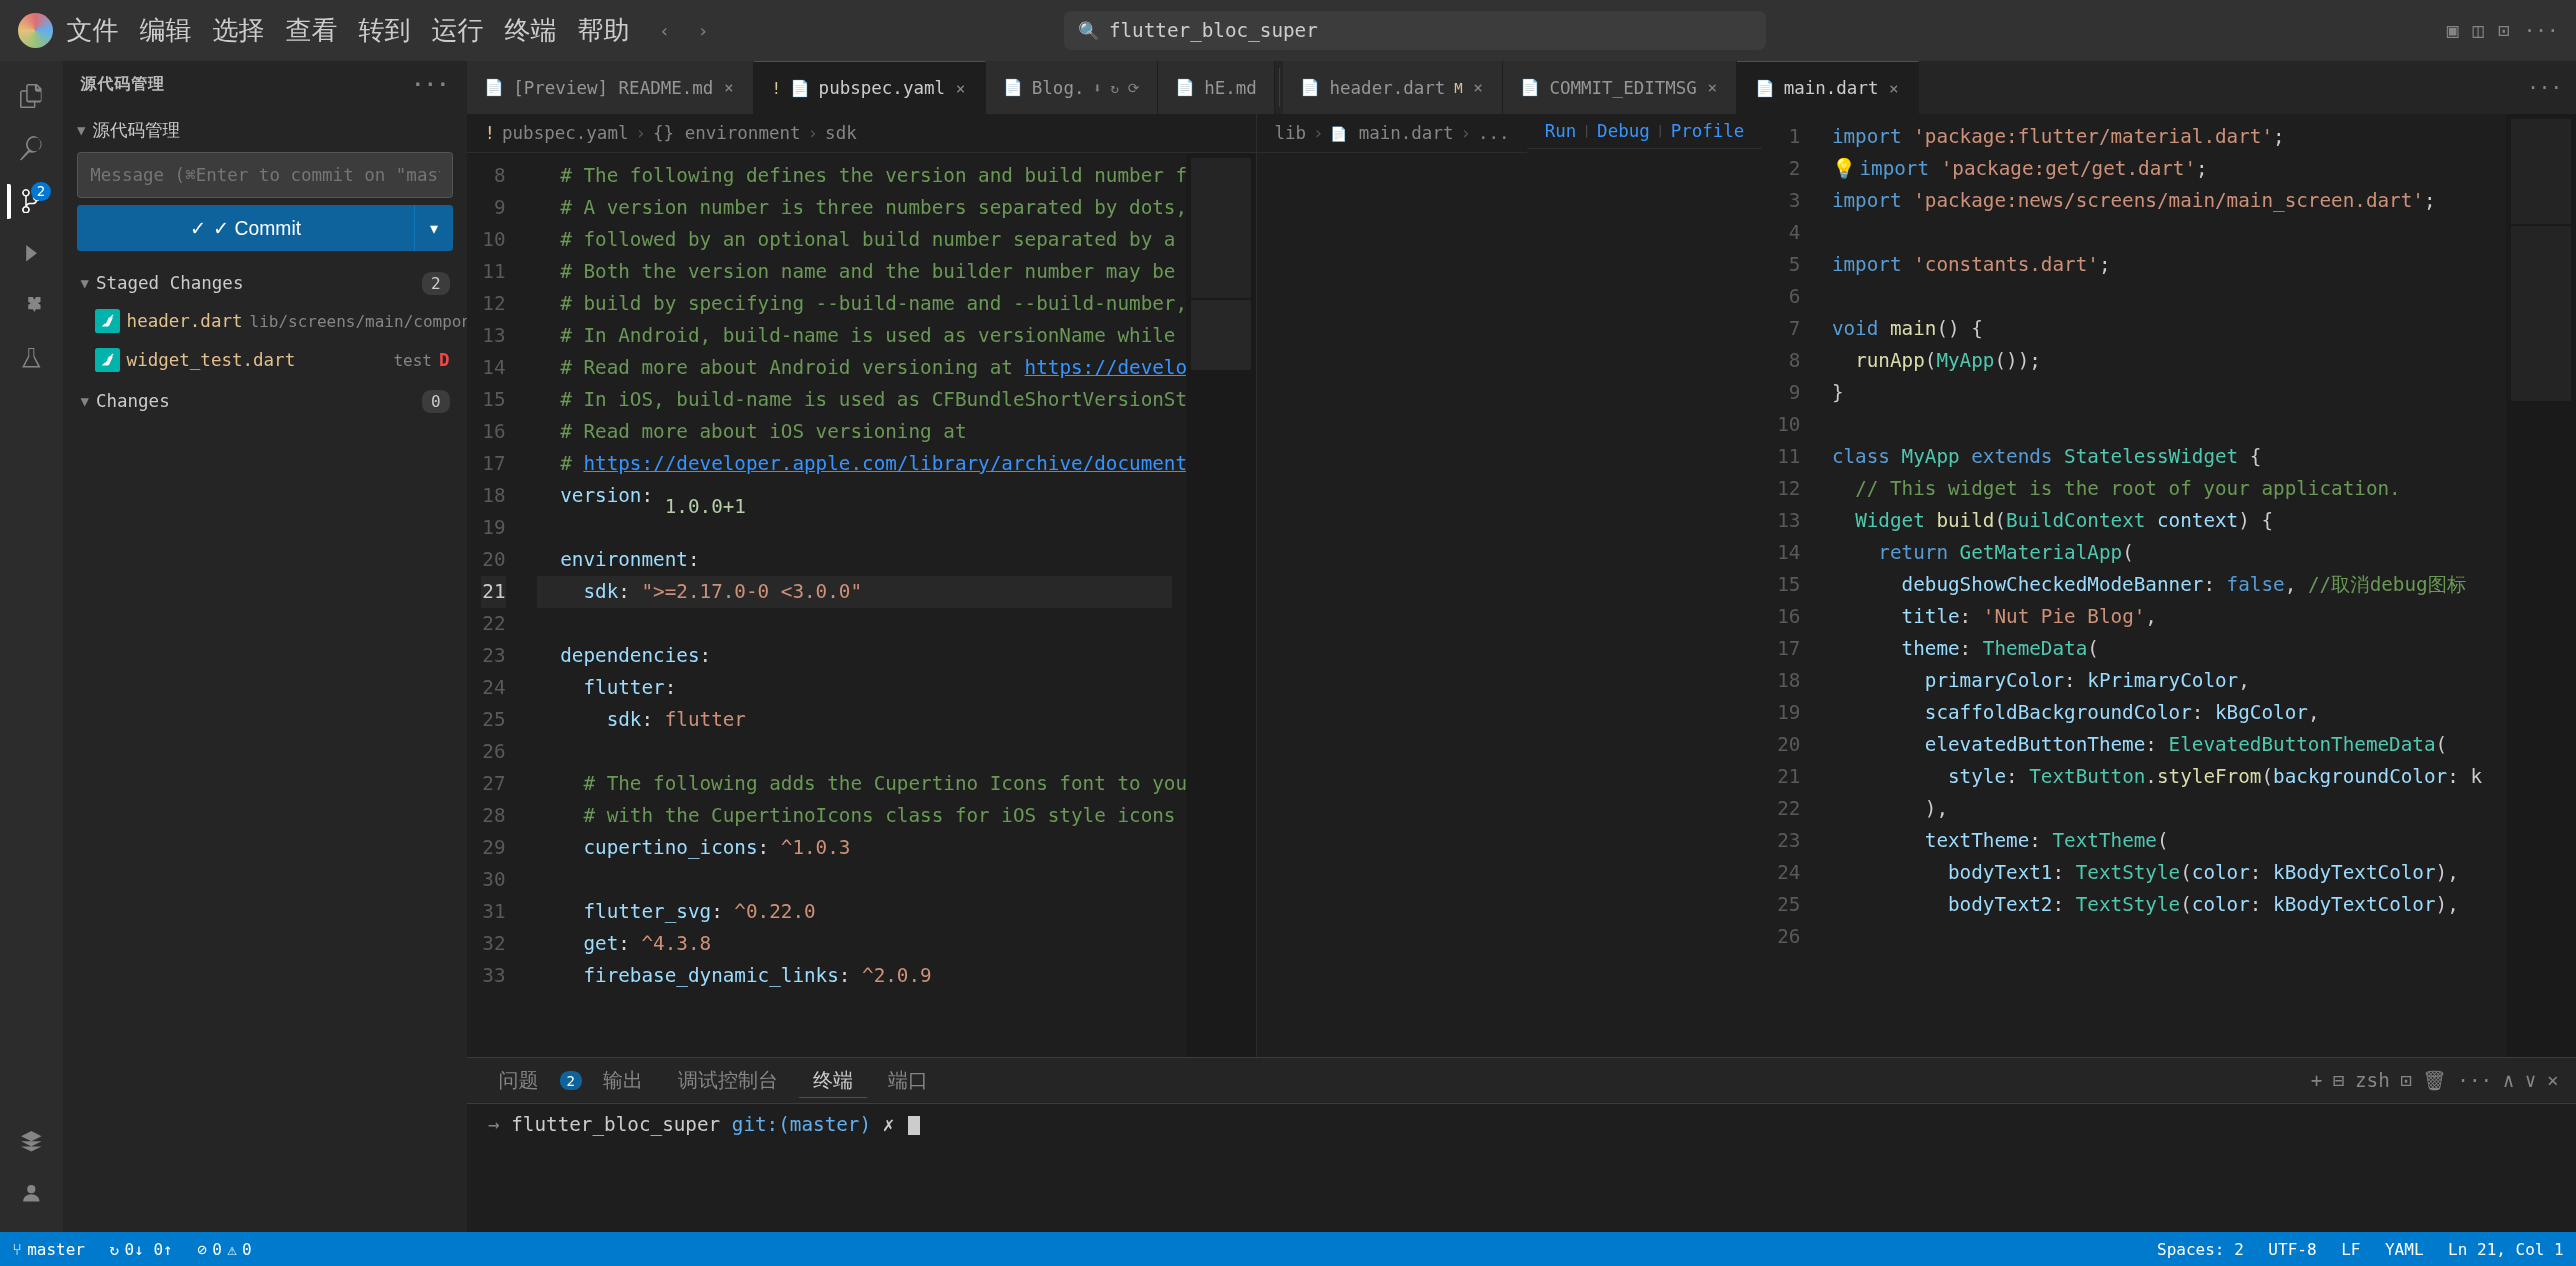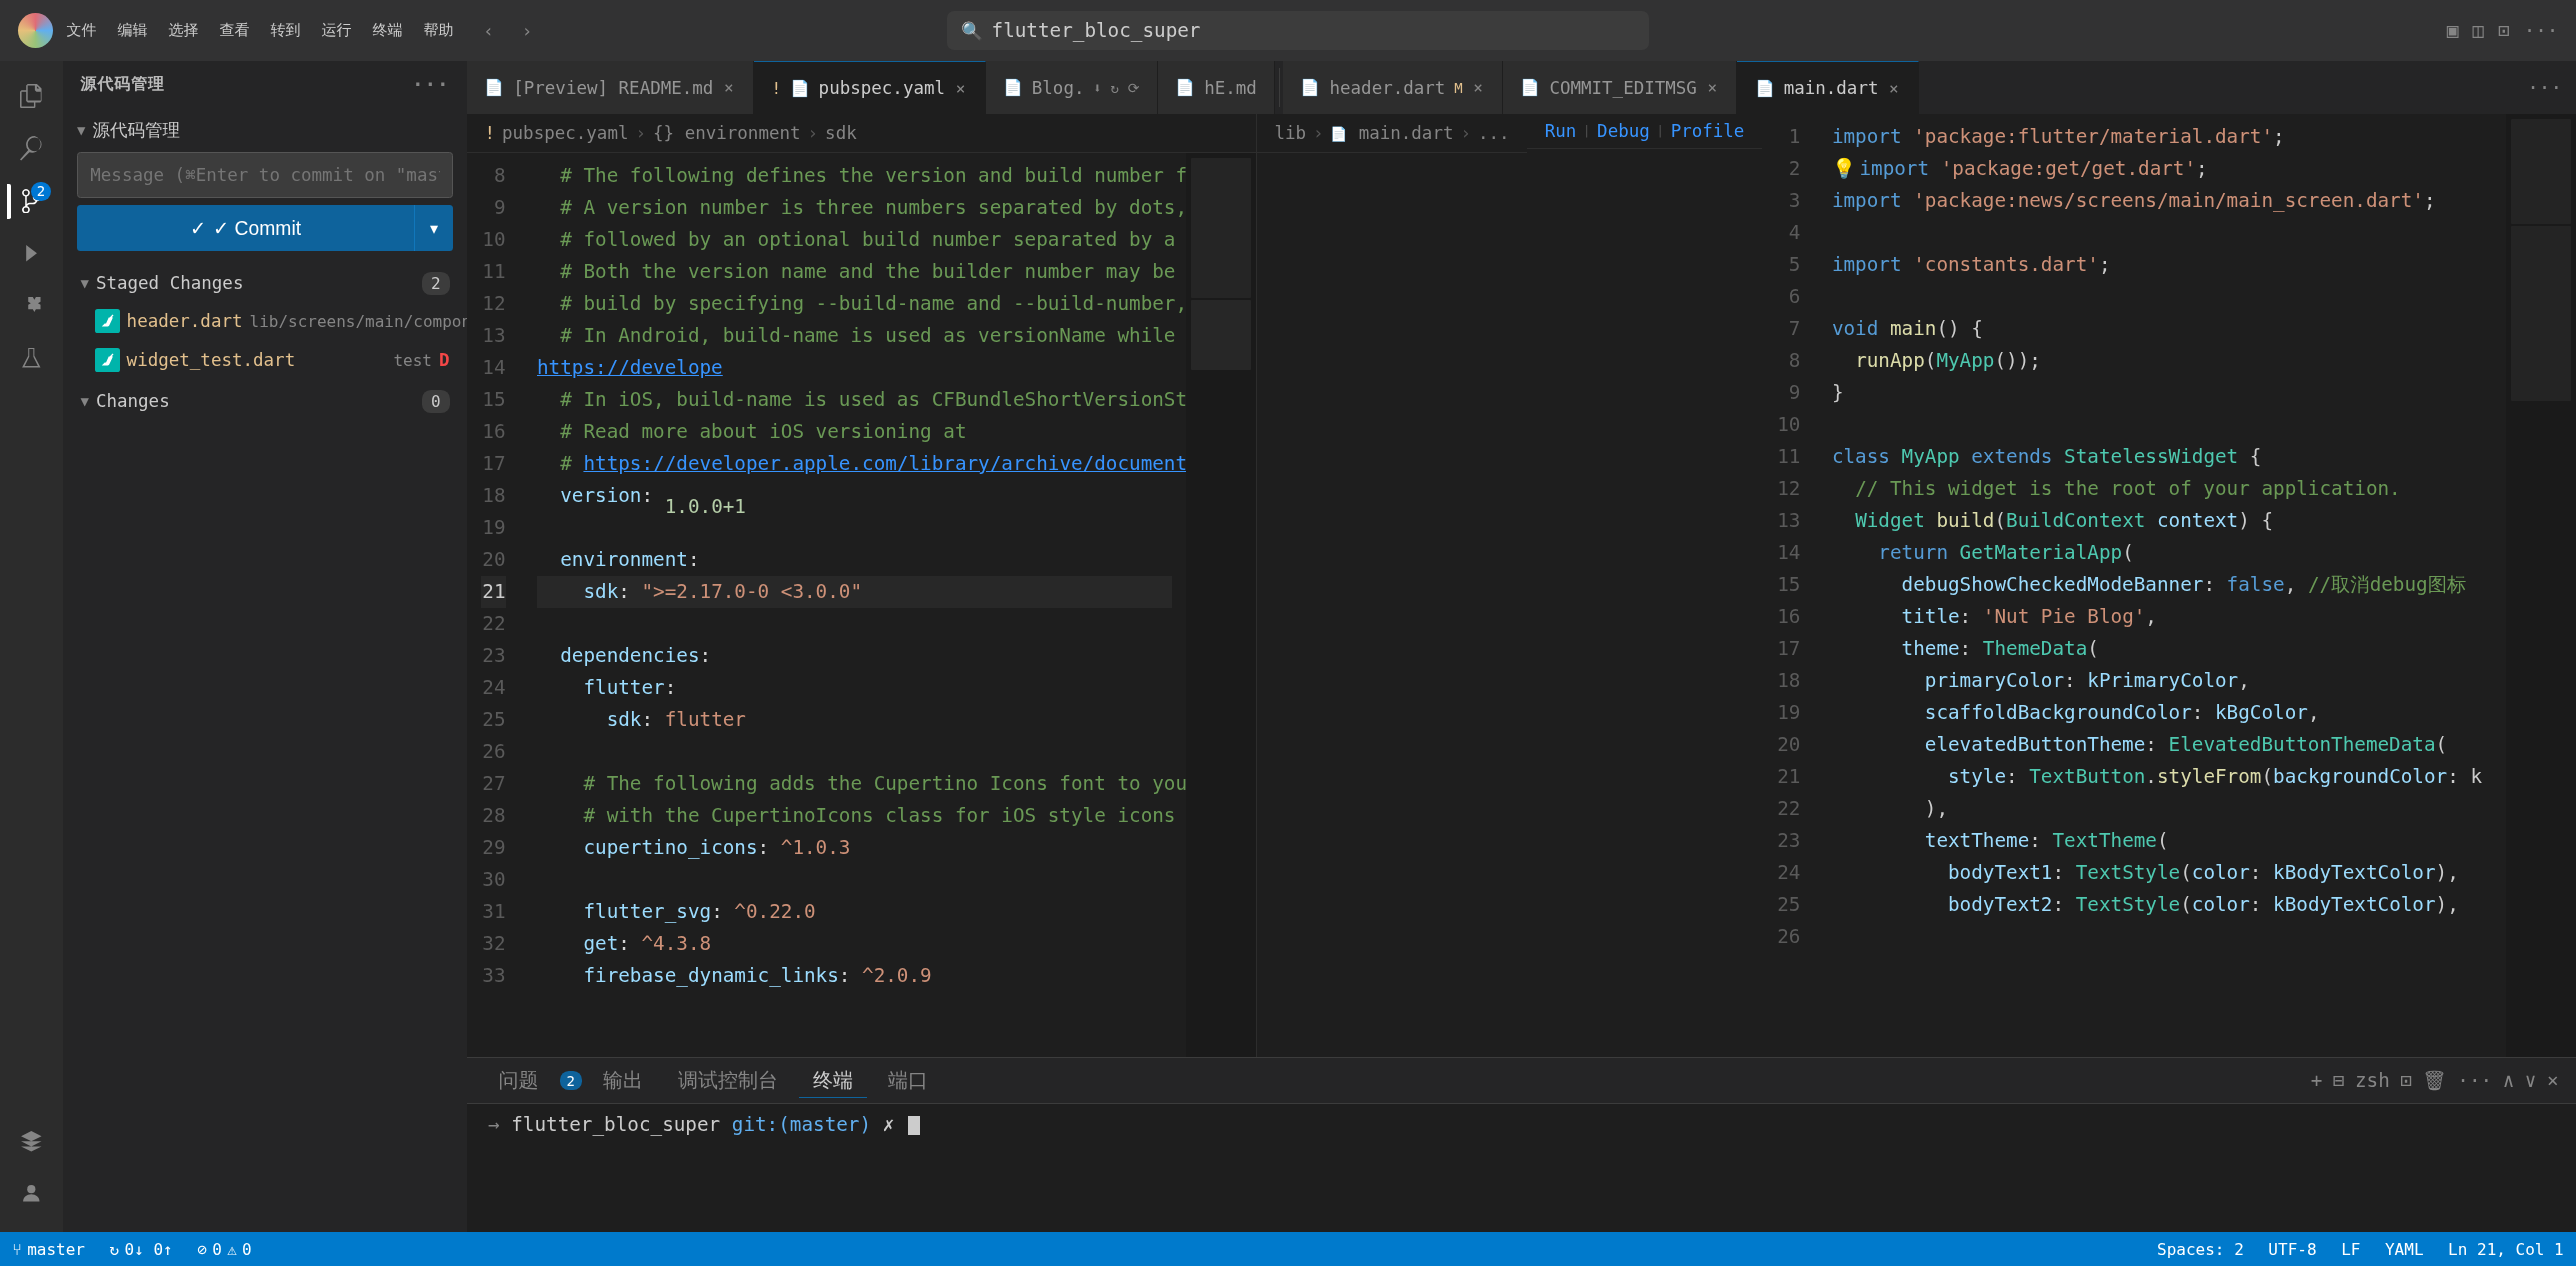--- a/index.html
+++ b/index.html
@@ -27,21 +27,21 @@
     }
     .title-bar-logo {
       width: 35px; height: 35px;
       border-radius: 50%;
       background: conic-gradient(#e06c75, #61afef, #98c379, #e5c07b, #e06c75);
       flex-shrink: 0;
     }
     .title-bar-menu {
       display: flex;
       gap: 21px;
-      font-size: 15px;
+      font-size: 26px;
       color: #cccccc;
     }
     .title-bar-menu span { cursor: pointer; }
     .title-bar-nav {
       display: flex;
       gap: 10.5px;
       margin-left: 7px;
     }
     .nav-btn {
       width: 28px; height: 28px;
@@ -753,21 +753,21 @@
               <div>32</div>
               <div>33</div>
           </div>
           <div class="code-content">
             <div class="code-line"><span class="yaml-comment">  # The following defines the version and build number fo</span></div>
             <div class="code-line"><span class="yaml-comment">  # A version number is three numbers separated by dots, l</span></div>
             <div class="code-line"><span class="yaml-comment">  # followed by an optional build number separated by a +.</span></div>
             <div class="code-line"><span class="yaml-comment">  # Both the version name and the builder number may be ove</span></div>
             <div class="code-line"><span class="yaml-comment">  # build by specifying --build-name and --build-number, r</span></div>
             <div class="code-line"><span class="yaml-comment">  # In Android, build-name is used as versionName while bu</span></div>
-            <div class="code-line"><span style="color:#3794ff;text-decoration:underline;">https://develope</span></div>
+            <div class="code-line"><span class="yaml-comment">  # Read more about Android versioning at </span><span style="color:#3794ff;text-decoration:underline;">https://develope</span></div>
             <div class="code-line"><span class="yaml-comment">  # In iOS, build-name is used as CFBundleShortVersionStri</span></div>
             <div class="code-line"><span class="yaml-comment">  # Read more about iOS versioning at</span></div>
             <div class="code-line"><span class="yaml-comment">  # </span><span style="color:#3794ff;text-decoration:underline;">https://developer.apple.com/library/archive/documentat</span></div>
             <div class="code-line"><span class="yaml-key">  version</span><span class="op">: </span><span class="yaml-num">1.0.0+1</span></div>
             <div class="code-line"></div>
             <div class="code-line"><span class="yaml-key">  environment</span><span class="op">:</span></div>
             <div class="code-line active-line"><span>    </span><span class="yaml-key">sdk</span><span class="op">: </span><span class="yaml-val">"&gt;=2.17.0-0 &lt;3.0.0"</span></div>
             <div class="code-line"></div>
             <div class="code-line"><span class="yaml-key">  dependencies</span><span class="op">:</span></div>
             <div class="code-line"><span>    </span><span class="yaml-key">flutter</span><span class="op">:</span></div>

